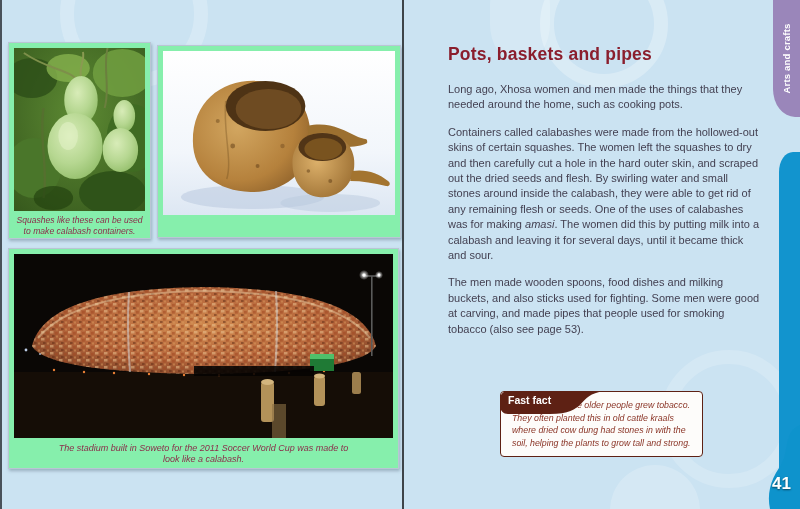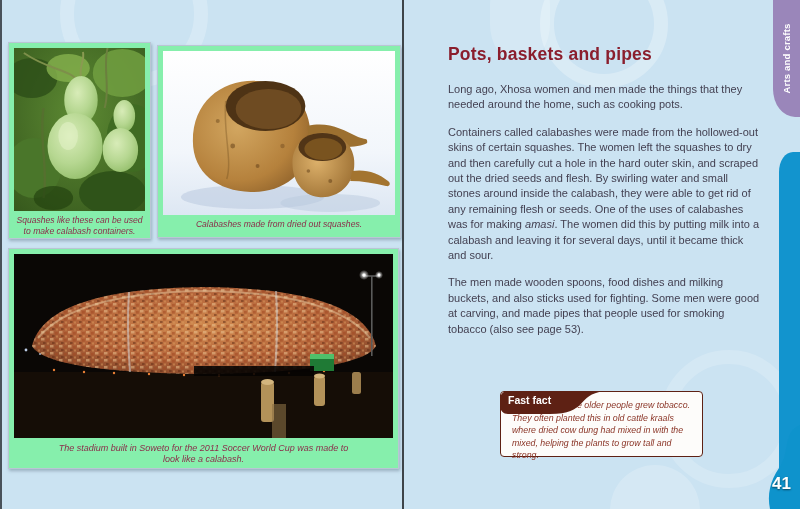--- a/index.html
+++ b/index.html
@@ -167,21 +167,20 @@
         <path d="M145,75 C165,70 180,78 196,86 C202,89 206,86 205,92 C196,98 170,95 148,100 Z" fill="#9c7030"></path>
 
         <path d="M130,112 C130,92 146,80 164,82 C182,84 194,98 192,116 C190,136 174,148 156,146 C140,144 130,130 130,112 Z" fill="url(#calBody2G)"></path>
         <ellipse cx="160" cy="96" rx="24" ry="14" fill="#513517"></ellipse>
         <ellipse cx="161" cy="98" rx="19" ry="11" fill="#79531f"></ellipse>
 
         <path d="M190,120 C204,118 216,122 226,130 C229,132 228,136 224,135 C212,132 200,130 188,130 Z" fill="#a3742f"></path>
         <circle cx="146" cy="120" r="1.8" fill="#5d3c16" opacity=".5"></circle>
           <circle cx="168" cy="130" r="2" fill="#5d3c16" opacity=".5"></circle>
       </svg>
-      <div class="caption">Calabashes made from dried out squashes.</div>
     </div>
 
     <div class="frame frame-stadium">
       <svg class="photo" viewBox="0 0 379 184" preserveAspectRatio="none">
         <defs>
           <radialGradient id="stadG" cx="50%" cy="45%" r="70%">
             <stop offset="0%" stop-color="#d08a4f"></stop>
               <stop offset="55%" stop-color="#b4643a"></stop>
               <stop offset="100%" stop-color="#6e3a22"></stop>
           </radialGradient>
@@ -258,21 +257,21 @@
     </div>
 
     <div class="fastfact">
       <div class="ff-badge">
         <svg width="106" height="24" viewBox="0 0 106 24">
           <path d="M8,0 H104 C76,4 88,23 50,23 H8 C3.5,23 0,19.5 0,15 V8 C0,3.5 3.5,0 8,0 Z" fill="#5e2114"></path>
         </svg>
         <span class="ff-label">Fast fact</span>
       </div>
       <div class="ff-line1">The older people grew tobacco.</div>
-      <div class="ff-body">They often planted this in old cattle kraals where dried cow dung had mixed in with the mixed, helping the plants to grow tall and strong.</div>
+      <div class="ff-body">They often planted this in old cattle kraals where dried cow dung had stones in with the soil, helping the plants to grow tall and strong.</div>
     </div>
 
     <div class="side-tab">
       <span>Arts and crafts</span>
     </div>
 
     <div class="edge-strip"></div>
     <svg class="corner-wave" viewBox="0 0 58 84" preserveAspectRatio="none">
       <path d="M58,0 C40,8 49,26 37,43 C28,56 25,70 28,84 L58,84 Z" fill="#0e93cc"></path>
     </svg>

